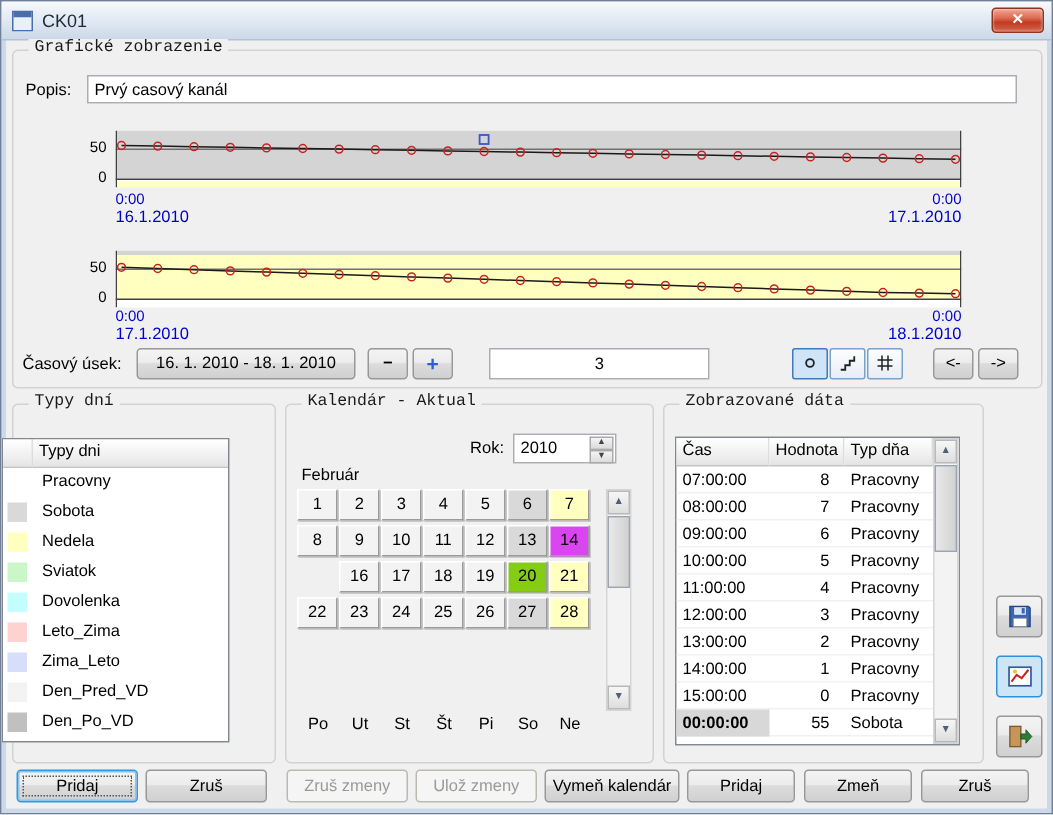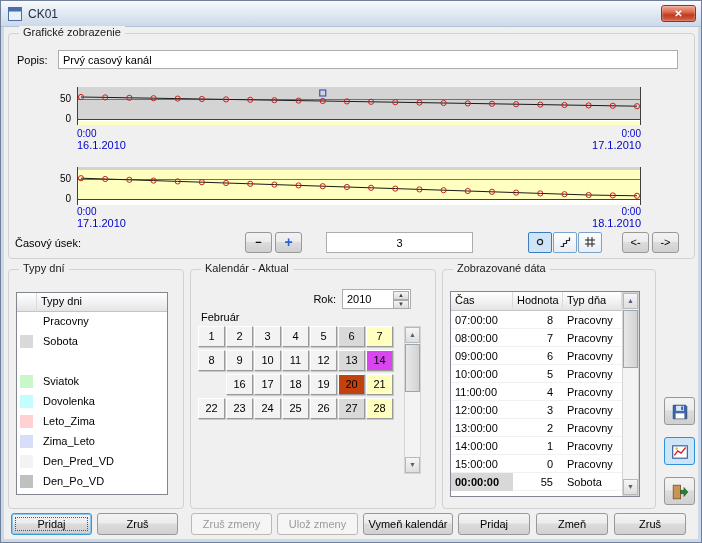--- a/index.html
+++ b/index.html
@@ -15,21 +15,21 @@
     border-bottom:1px solid #b3c2d4; }
   .ticon { position:absolute; left:7px; top:6px; }
   .ttext { position:absolute; left:27px; top:6px; font-size:12px; color:#1c2a3a; }
   .close-btn { position:absolute; right:5px; top:4px; width:35px; height:17px;
     background:linear-gradient(#f2a693,#dd6a51 40%,#c03b20 60%,#d4654a);
     border:1px solid #93331f; border-radius:3px; color:#fff; text-align:center;
     line-height:15px; font-size:10px; font-weight:bold;
     box-shadow: inset 0 0 2px rgba(255,255,255,.7); }
 
   .groupbox { position:absolute; border:1px solid #d2d2d2; border-radius:4px; }
-  .gb-label { position:absolute; background:#f0f0f0; padding:0 4px; z-index:2; color:#1a1a1a; }
+  .gb-label { position:absolute; background:#f0f0f0; padding:0 4px; z-index:2; color:#1a1a1a;font-family:Liberation Mono, monospace; }
 
   .lbl { position:absolute; }
   .btn { position:absolute; height:22px; border:1px solid #989898; border-radius:3px;
     background:linear-gradient(#f3f3f3,#ececec 45%,#dcdcdc 50%,#d0d0d0);
     text-align:center; line-height:20px; cursor:default; overflow:hidden; }
   .btn.small { height:21px; line-height:19px; }
   .btn.disabled { background:#f5f5f5; border-color:#bcb9b3; color:#9b9a97; }
   .btn.focused { border-color:#3399dd; box-shadow: inset 0 0 0 1px #8cc4ea; }
   .btn.focused::after { content:""; position:absolute; left:3px; right:3px; top:3px; bottom:3px;
     border:1px dotted #555; }
@@ -190,20 +190,21 @@
       <circle cx="511.6521739130435" cy="28" r="2.6" fill="none" stroke="#c82222" stroke-width="1"></circle>
       <circle cx="535.8260869565217" cy="28.4" r="2.6" fill="none" stroke="#c82222" stroke-width="1"></circle>
       <circle cx="560" cy="28.8" r="2.6" fill="none" stroke="#c82222" stroke-width="1"></circle>
     </svg>
   <div class="bluelab" style="left:76px;top:205px">0:00</div>
   <div class="bluelab" style="left:540px;top:205px;width:100px;text-align:right">0:00</div>
   <div class="datelab" style="left:76px;top:216px">17.1.2010</div>
   <div class="datelab" style="left:540px;top:216px;width:100px;text-align:right">18.1.2010</div>
 
   <div class="lbl" style="left:14px;top:236px">Časový úsek:</div>
+  <div class="btn small" style="left:90px;top:231px;width:146px">16. 1. 2010 - 18. 1. 2010</div>
   <div class="btn small" style="left:244px;top:231px;width:27px;font-weight:bold">−</div>
   <div class="btn small" style="left:274px;top:231px;width:27px;color:#2b5fd9;font-weight:bold;font-size:14px">+</div>
   <input class="field" style="left: 325px; top: 231px; width: 147px; height: 21px; text-align: center;" value="3">
 
   <div class="tbtn active" style="left:527px;top:231px">
     <svg width="12" height="12" viewBox="0 0 12 12">
         <circle cx="6" cy="6" r="2.6" fill="none" stroke="#222" stroke-width="1.2"></circle>
       </svg>
   </div>
   <div class="tbtn" style="left:552px;top:231px">
@@ -212,31 +213,35 @@
       </svg>
   </div>
   <div class="tbtn" style="left:577px;top:231px">
     <svg width="12" height="12" viewBox="0 0 12 12">
         <path d="M4 1 V11 M8 1 V11 M1 4 H11 M1 8 H11" stroke="#222" stroke-width="1"></path>
       </svg>
   </div>
   <div class="btn small" style="left:621px;top:231px;width:27px">&lt;-</div>
   <div class="btn small" style="left:651px;top:231px;width:27px">-&gt;</div>
 
-  <div class="listbox" style="left:15px;top:291px;width:152px;height:203px">
+  <div class="listbox" style="left:0;top:291px;width:152px;height:203px">
     <div class="hdrcell" style="left:0;top:0;width:20px"></div>
     <div class="hdrcell" style="left:20px;top:0;width:130px;border-right:none">Typy dni</div>
     <div class="rows-host" id="daytype-rows">
         <div class="dt-row" style="top: 19px;">
           <span class="dt-swatch" style="background: rgb(255, 255, 255);"></span>
           <span class="dt-name">Pracovny</span>
         </div>
         <div class="dt-row" style="top: 39px;">
           <span class="dt-swatch" style="background: rgb(217, 217, 217);"></span>
           <span class="dt-name">Sobota</span>
+        </div>
+        <div class="dt-row" style="top: 59px;">
+          <span class="dt-swatch" style="background: rgb(255, 255, 192);"></span>
+          <span class="dt-name">Nedela</span>
         </div>
         <div class="dt-row" style="top: 79px;">
           <span class="dt-swatch" style="background: rgb(201, 247, 201);"></span>
           <span class="dt-name">Sviatok</span>
         </div>
         <div class="dt-row" style="top: 99px;">
           <span class="dt-swatch" style="background: rgb(196, 253, 253);"></span>
           <span class="dt-name">Dovolenka</span>
         </div>
         <div class="dt-row" style="top: 119px;">
@@ -278,30 +283,39 @@
       <div class="daycell" style="left: 56px; top: 24px;">10</div>
       <div class="daycell" style="left: 84px; top: 24px;">11</div>
       <div class="daycell" style="left: 112px; top: 24px;">12</div>
       <div class="daycell" style="left: 140px; top: 24px; background: rgb(217, 217, 217);">13</div>
       <div class="daycell" style="left: 168px; top: 24px; background: #d946ef;">14</div>
       <div class="daycell" style="left: 0px; top: 48px; margin-left: 31px;">15</div>
       <div class="daycell" style="left: 28px; top: 48px;">16</div>
       <div class="daycell" style="left: 56px; top: 48px;">17</div>
       <div class="daycell" style="left: 84px; top: 48px;">18</div>
       <div class="daycell" style="left: 112px; top: 48px;">19</div>
-      <div class="daycell" style="left: 140px; top: 48px; background: #c2410c;">20</div>
+      <div class="daycell" style="left: 140px; top: 48px; background: #84cc16;">20</div>
       <div class="daycell" style="left: 168px; top: 48px; background: rgb(255, 255, 192);">21</div>
       <div class="daycell" style="left: 0px; top: 72px;">22</div>
       <div class="daycell" style="left: 28px; top: 72px;">23</div>
       <div class="daycell" style="left: 56px; top: 72px;">24</div>
       <div class="daycell" style="left: 84px; top: 72px;">25</div>
       <div class="daycell" style="left: 112px; top: 72px;">26</div>
       <div class="daycell" style="left: 140px; top: 72px; background: rgb(217, 217, 217);">27</div>
       <div class="daycell" style="left: 168px; top: 72px; background: rgb(255, 255, 192);">28</div>
     </div>
+  <div id="cal-weekdays" style="position:absolute;left:197px;top:476px;width:197px;height:14px">
+      <span style="position: absolute; top: 0px; width: 28px; text-align: center; left: 0px;">Po</span>
+      <span style="position: absolute; top: 0px; width: 28px; text-align: center; left: 28px;">Ut</span>
+      <span style="position: absolute; top: 0px; width: 28px; text-align: center; left: 56px;">St</span>
+      <span style="position: absolute; top: 0px; width: 28px; text-align: center; left: 84px;">Št</span>
+      <span style="position: absolute; top: 0px; width: 28px; text-align: center; left: 112px;">Pi</span>
+      <span style="position: absolute; top: 0px; width: 28px; text-align: center; left: 140px;">So</span>
+      <span style="position: absolute; top: 0px; width: 28px; text-align: center; left: 168px;">Ne</span>
+    </div>
 
   <div class="sb" style="left:403px;top:325px;height:148px">
     <div class="sb-btn" style="top:0">▲</div>
     <div class="sb-thumb" style="top:17px;height:48px"></div>
     <div class="sb-btn" style="bottom:0">▼</div>
   </div>
 
   <div class="listbox" style="left:449px;top:290px;width:190px;height:206px">
     <div class="hdrcell" style="left:0;top:0;width:62px">Čas</div>
     <div class="hdrcell" style="left:62px;top:0;width:50px">Hodnota</div>

